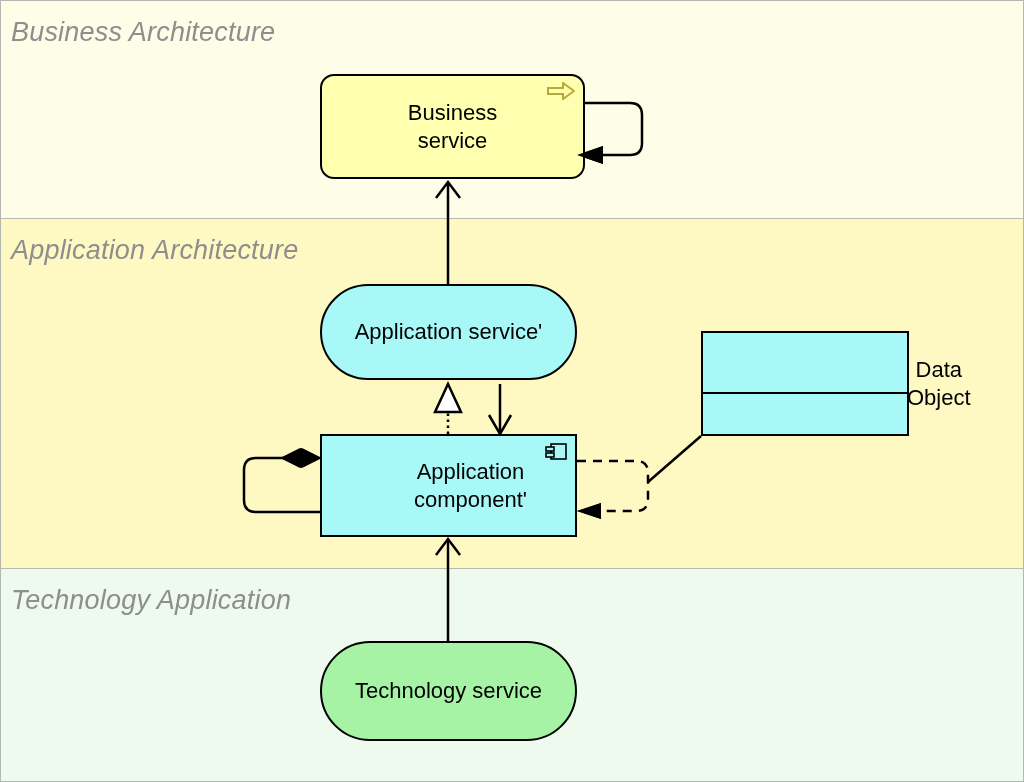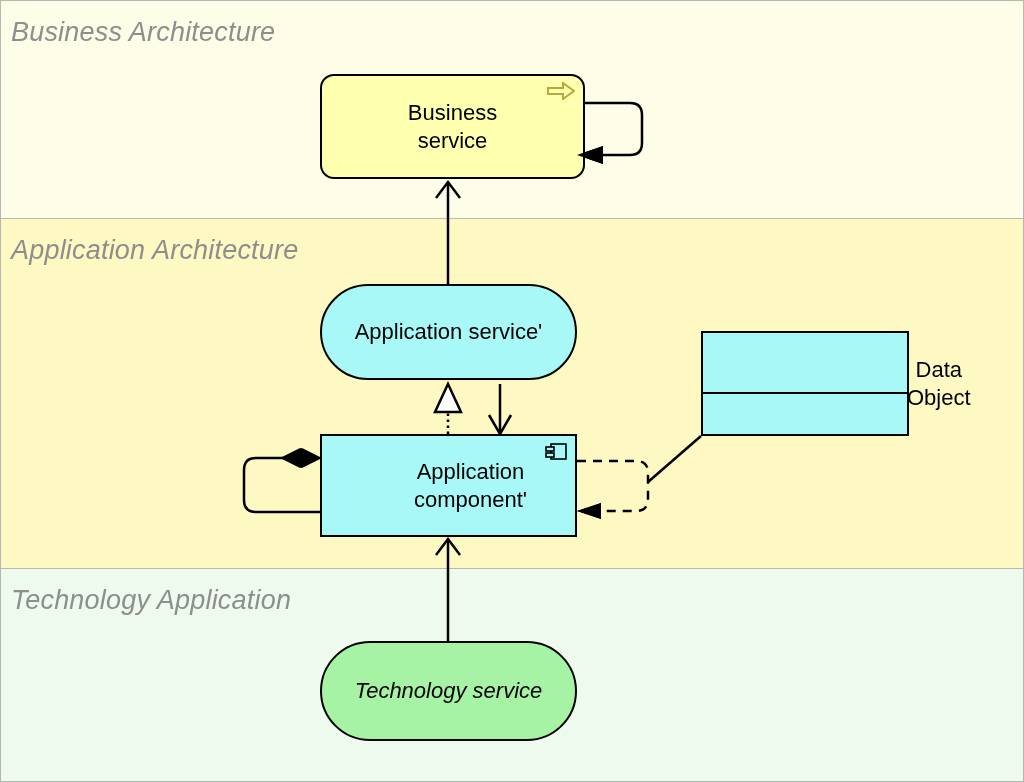--- a/index.html
+++ b/index.html
@@ -69,21 +69,20 @@
   .node-application-component {
     left: 320px; top: 434px; width: 257px; height: 103px;
     background: #a8f8f8;
     border-radius: 0;
     padding-left: 44px;
   }
   .node-technology-service {
     left: 320px; top: 641px; width: 257px; height: 100px;
     background: #a6f3a6;
     border-radius: 50px;
-    font-style: italic;
   }
   .node-data-object {
     left: 701px; top: 331px; width: 208px; height: 105px;
     background: #a8f8f8;
     border-radius: 0;
     flex-direction: row;
     justify-content: flex-start;
   }
   .data-object-header {
     width: 100%;

